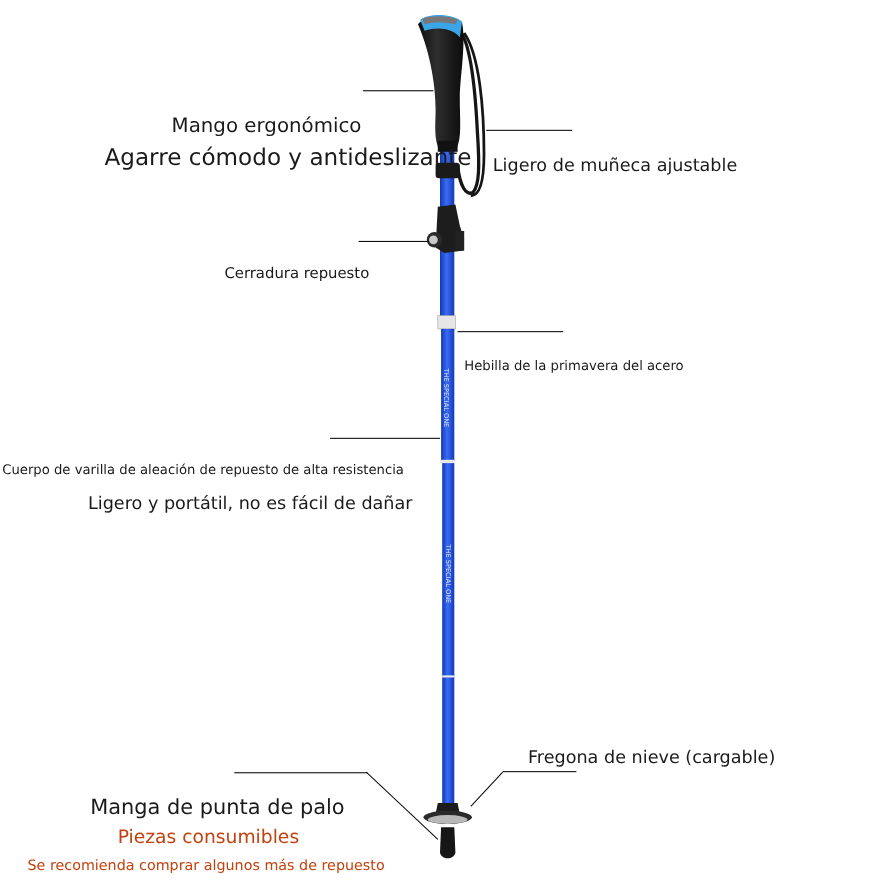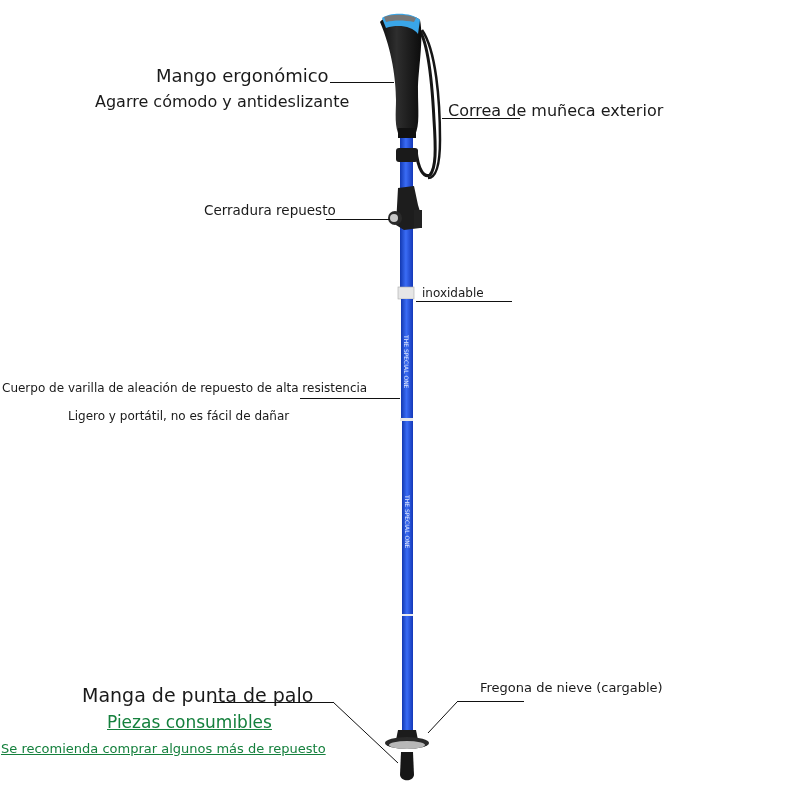--- a/index.html
+++ b/index.html
@@ -1,20 +1,20 @@
 <!DOCTYPE html>
 <html><head>
 <meta charset="utf-8">
 <style>
   html, body { margin:0; padding:0; background:#ffffff; }
   body { width:800px; height:800px; position:relative; overflow:hidden;
          font-family:"DejaVu Sans", "Liberation Sans", sans-serif; color:#1a1a1a; }
-  .lbl { position:absolute; white-space:nowrap; }
+  .lbl { position:absolute; white-space:nowrap;margin-top:39px; }
   .line { position:absolute; background:#111; height:1px; }
-  .red { color:#15803d;text-decoration:underline; }
+  .red { color:#c2410c; }
   svg.pole { position:absolute; left:0; top:0; }
 </style>
 </head>
 <body>
 
 <svg class="pole" width="800" height="800" viewBox="0 0 800 800">
   <defs>
     <linearGradient id="shaftGrad" x1="0" x2="1" y1="0" y2="0">
       <stop offset="0" stop-color="#1238b0"></stop>
       <stop offset="0.45" stop-color="#3a6cf5"></stop>
@@ -72,36 +72,36 @@
   <g>
     <path d="M401 752 L413 752 L414 775 C413 782 401 782 400 775 Z" fill="#161616"></path>
   </g>
 
   <line x1="333" y1="702" x2="398" y2="763" stroke="#111" stroke-width="1"></line>
   <line x1="457" y1="702" x2="428" y2="733" stroke="#111" stroke-width="1"></line>
 </svg>
 
 <div class="lbl" style="left:156px; top:65px; font-size:18px;">Mango ergonómico</div>
 <div class="line" style="left:330px; top:82px; width:64px;"></div>
-<div class="lbl" style="left:95px; top:92px; font-size:16px;">Agarre cómodo y antideslizante</div>
+<div class="lbl" style="left:95px; top:92px; font-size:21px;">Agarre cómodo y antideslizante</div>
 
-<div class="lbl" style="left:448px; top:101px; font-size:16px;">Correa de muñeca exterior</div>
+<div class="lbl" style="left:448px; top:101px; font-size:16px;">Ligero de muñeca ajustable</div>
 <div class="line" style="left:442px; top:118px; width:78px;"></div>
 
 <div class="lbl" style="left:204px; top:202px; font-size:13.5px;">Cerradura repuesto</div>
 <div class="line" style="left:326px; top:219px; width:64px;"></div>
 
 <div class="lbl" style="left:422px; top:286px; font-size:12px; line-height:14px;">
-  <div>inoxidable</div>
+  <div>Hebilla de la primavera del acero</div>
 </div>
 <div class="line" style="left:416px; top:301px; width:96px;"></div>
 
 <div class="lbl" style="left:2px; top:381px; font-size:12px;">Cuerpo de varilla de aleación de repuesto de alta resistencia</div>
 <div class="line" style="left:300px; top:398px; width:100px;"></div>
-<div class="lbl" style="left:68px; top:409px; font-size:12px;">Ligero y portátil, no es fácil de dañar</div>
+<div class="lbl" style="left:80px; top:409px; font-size:16px;">Ligero y portátil, no es fácil de dañar</div>
 
 <div class="lbl" style="left:82px; top:684px; font-size:19px;">Manga de punta de palo</div>
 <div class="line" style="left:213px; top:702px; width:121px;"></div>
 <div class="lbl red" style="left:107px; top:712px; font-size:17px;">Piezas consumibles</div>
-<div class="lbl red" style="left:1px; top:741px; font-size:13px;">Se recomienda comprar algunos más de repuesto</div>
+<div class="lbl red" style="left:1px; top:741px; font-size:13px;padding-left:24px;">Se recomienda comprar algunos más de repuesto</div>
 
-<div class="lbl" style="left:480px; top:680px; font-size:13px;">Fregona de nieve (cargable)</div>
+<div class="lbl" style="left:480px; top:640px; font-size:16px;">Fregona de nieve (cargable)</div>
 <div class="line" style="left:457px; top:701px; width:67px;"></div>
 
 </body></html>

